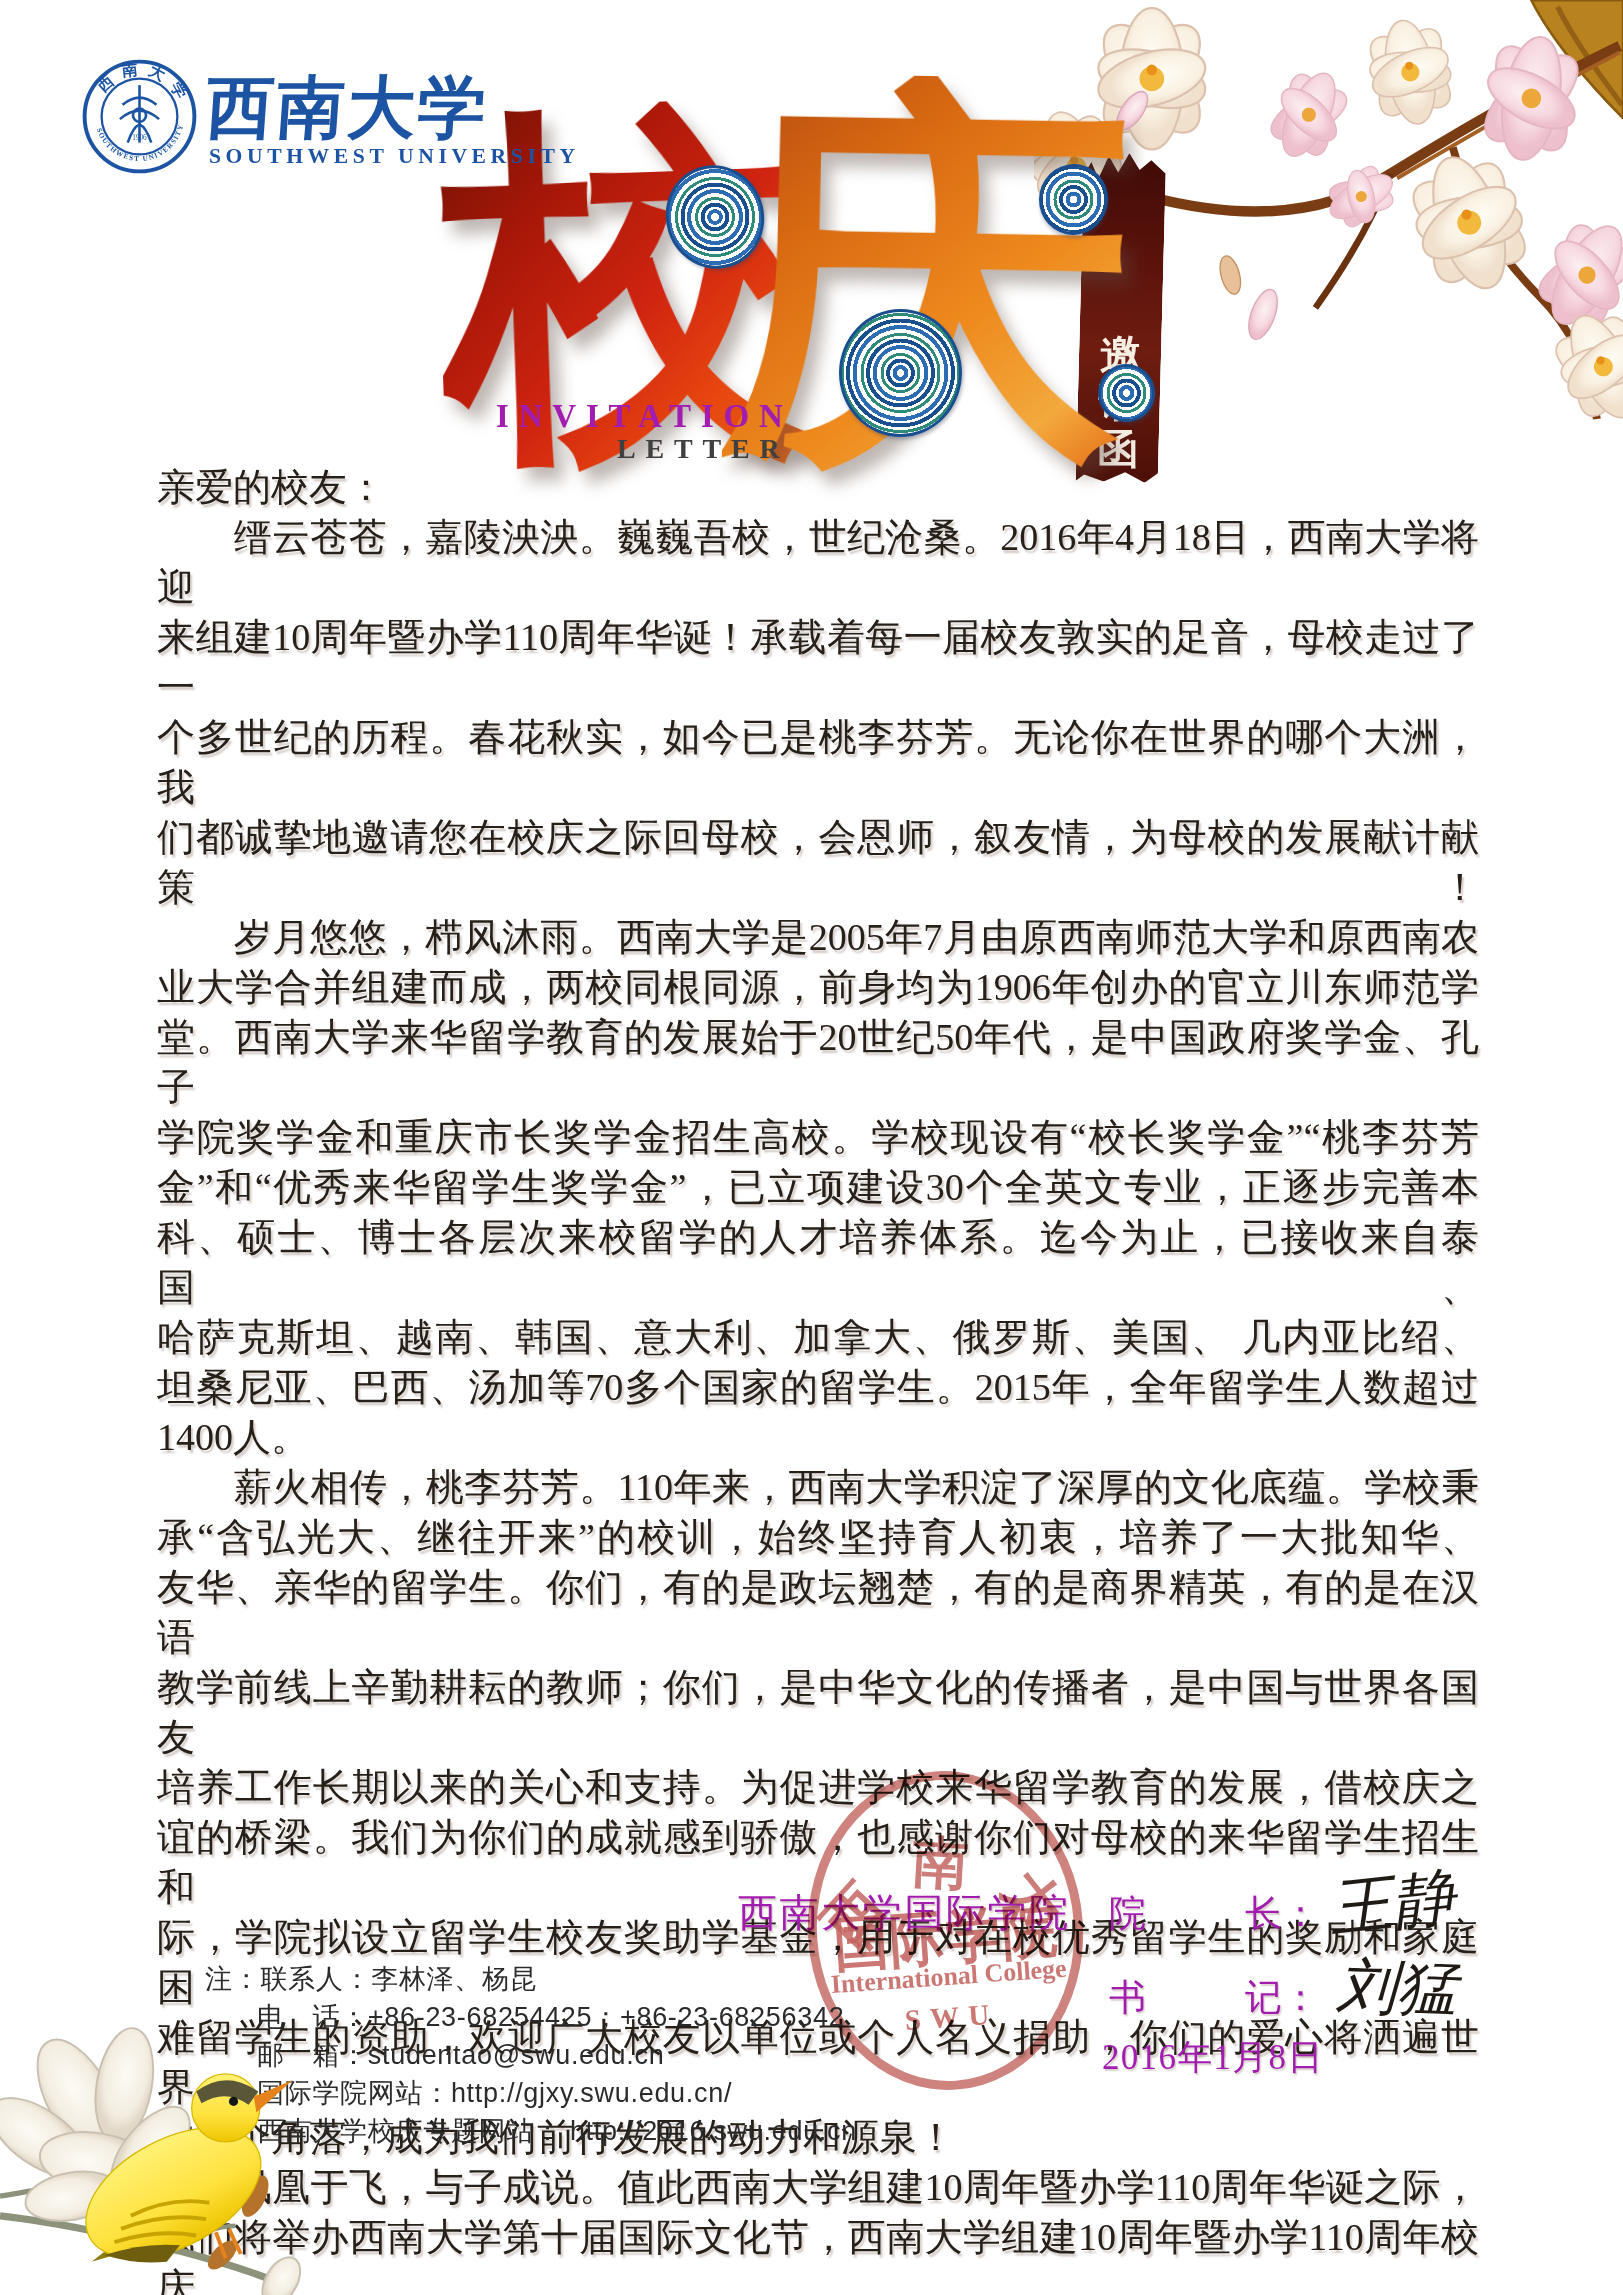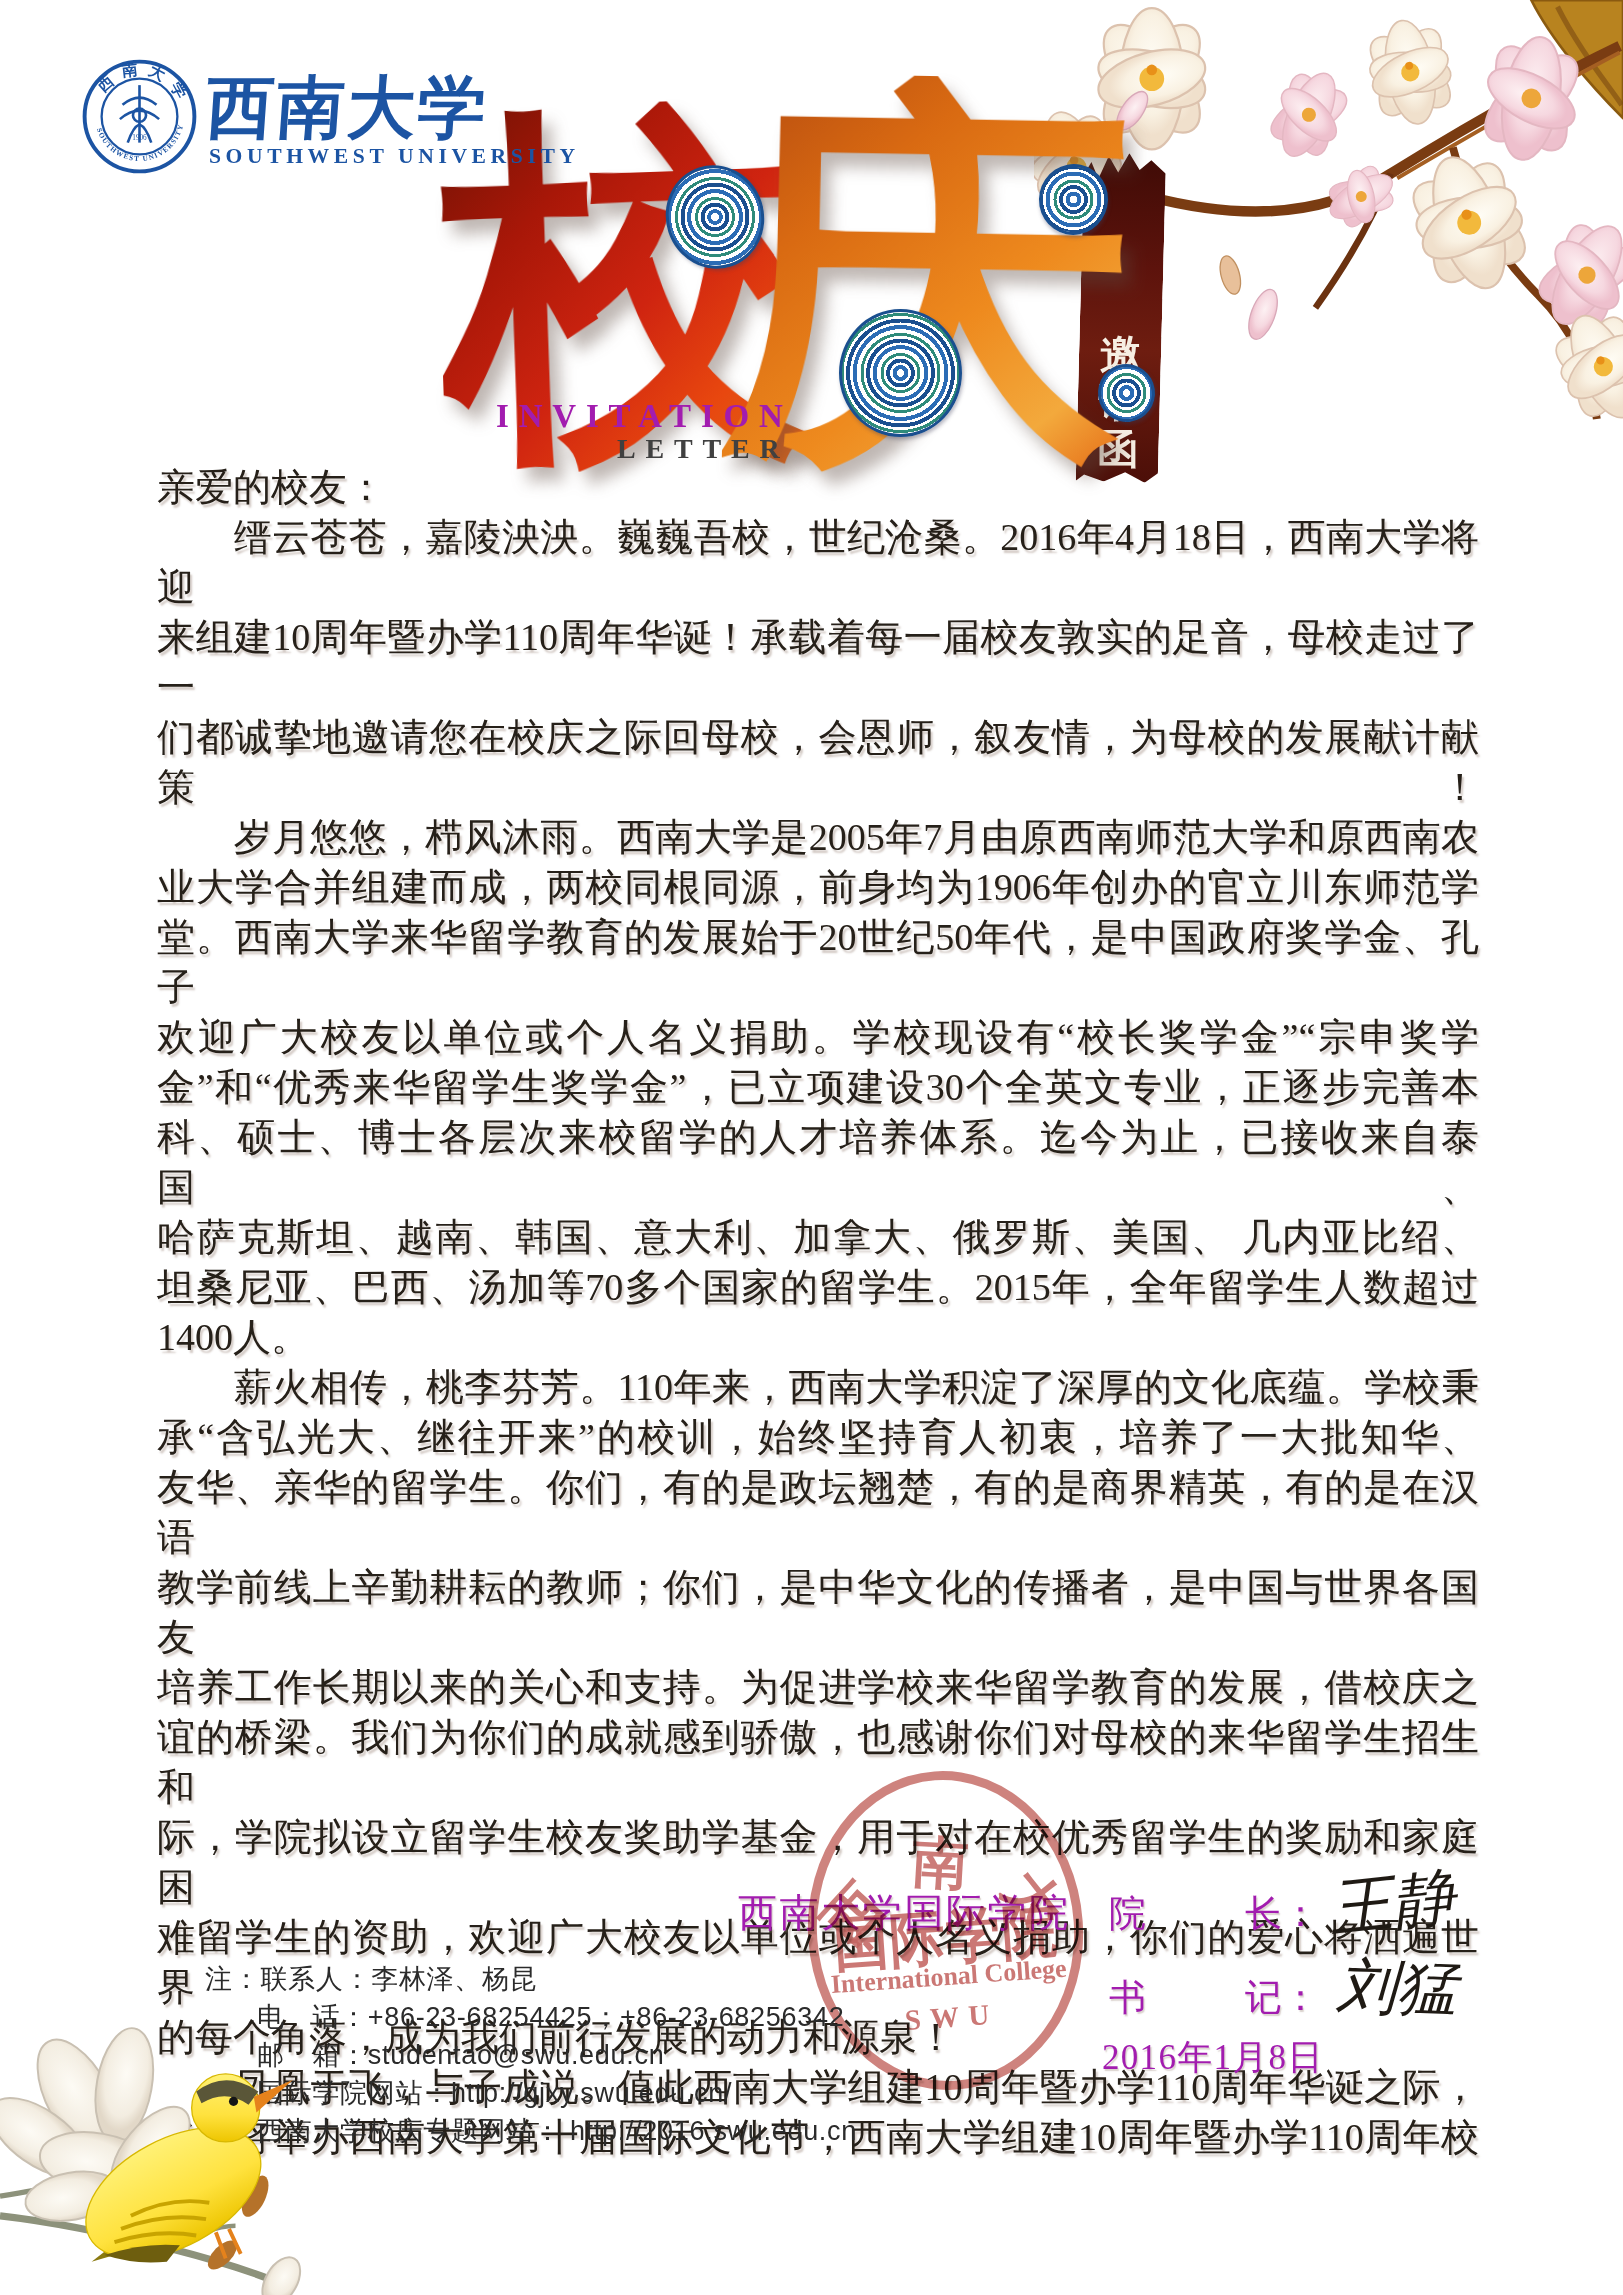--- a/index.html
+++ b/index.html
@@ -171,25 +171,26 @@
     </g>
     <text x="88" y="124" text-anchor="middle" font-size="11" fill="#1c54a3">1906</text>
   </svg>
   <div class="logo-cn">西南大学</div>
   <div class="logo-en">SOUTHWEST UNIVERSITY</div>
 
   <div class="letter">
     <div class="line short">亲爱的校友：</div>
     <div class="line">　　缙云苍苍，嘉陵泱泱。巍巍吾校，世纪沧桑。2016年4月18日，西南大学将迎</div>
     <div class="line">来组建10周年暨办学110周年华诞！承载着每一届校友敦实的足音，母校走过了一</div>
+    <div class="line">个多世纪的历程。春花秋实，如今已是桃李芬芳。无论你在世界的哪个大洲，我</div>
     <div class="line">们都诚挚地邀请您在校庆之际回母校，会恩师，叙友情，为母校的发展献计献策！</div>
     <div class="line">　　岁月悠悠，栉风沐雨。西南大学是2005年7月由原西南师范大学和原西南农</div>
     <div class="line">业大学合并组建而成，两校同根同源，前身均为1906年创办的官立川东师范学</div>
     <div class="line">堂。西南大学来华留学教育的发展始于20世纪50年代，是中国政府奖学金、孔子</div>
-    <div class="line">欢迎广大校友以单位或个人名义捐助。学校现设有“校长奖学金”“宗申奖学</div>
+    <div class="line">学院奖学金和重庆市长奖学金招生高校。学校现设有“校长奖学金”“桃李芬芳</div>
     <div class="line">金”和“优秀来华留学生奖学金”，已立项建设30个全英文专业，正逐步完善本</div>
     <div class="line">科、硕士、博士各层次来校留学的人才培养体系。迄今为止，已接收来自泰国、</div>
     <div class="line">哈萨克斯坦、越南、韩国、意大利、加拿大、俄罗斯、美国、 几内亚比绍、</div>
     <div class="line">坦桑尼亚、巴西、汤加等70多个国家的留学生。2015年，全年留学生人数超过</div>
     <div class="line short">1400人。</div>
     <div class="line">　　薪火相传，桃李芬芳。110年来，西南大学积淀了深厚的文化底蕴。学校秉</div>
     <div class="line">承“含弘光大、继往开来”的校训，始终坚持育人初衷，培养了一大批知华、</div>
     <div class="line">友华、亲华的留学生。你们，有的是政坛翘楚，有的是商界精英，有的是在汉语</div>
     <div class="line">教学前线上辛勤耕耘的教师；你们，是中华文化的传播者，是中国与世界各国友</div>
     <div class="line">培养工作长期以来的关心和支持。为促进学校来华留学教育的发展，借校庆之</div>

